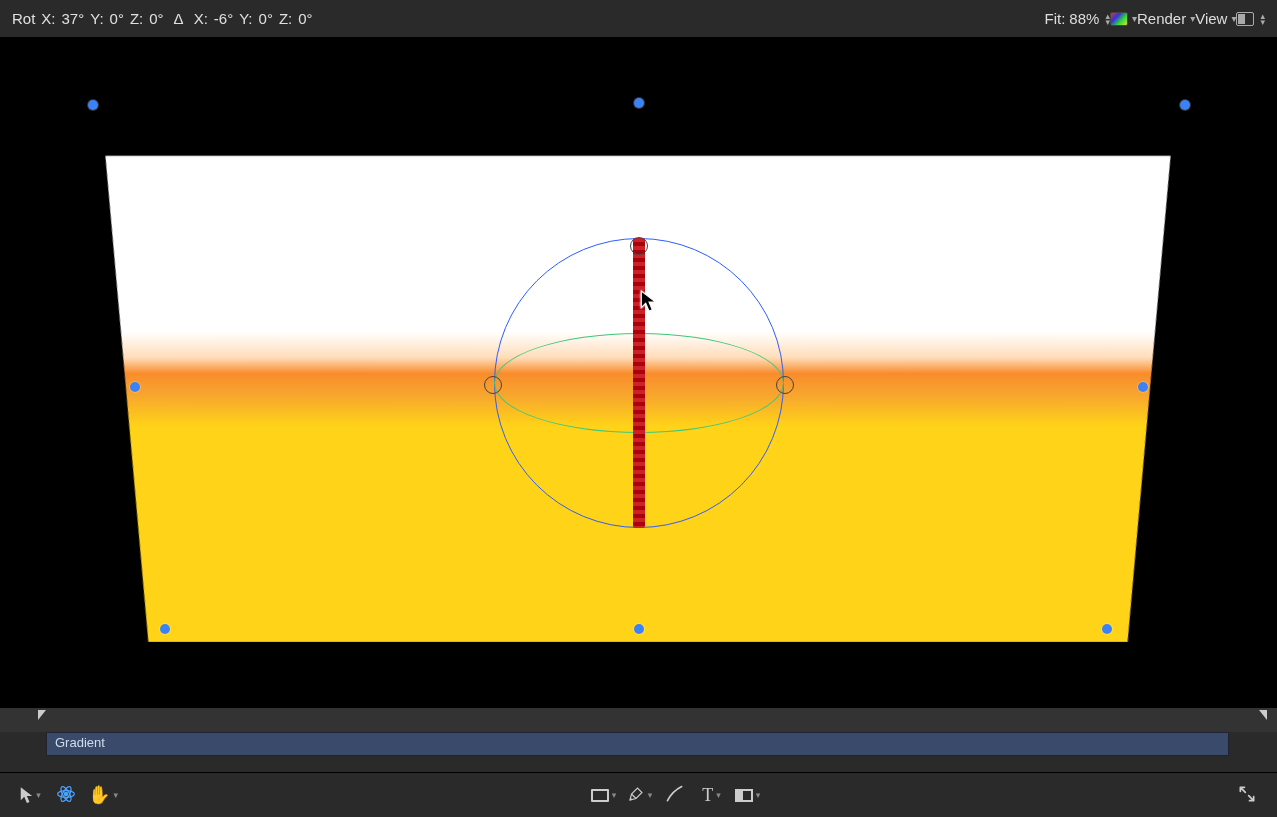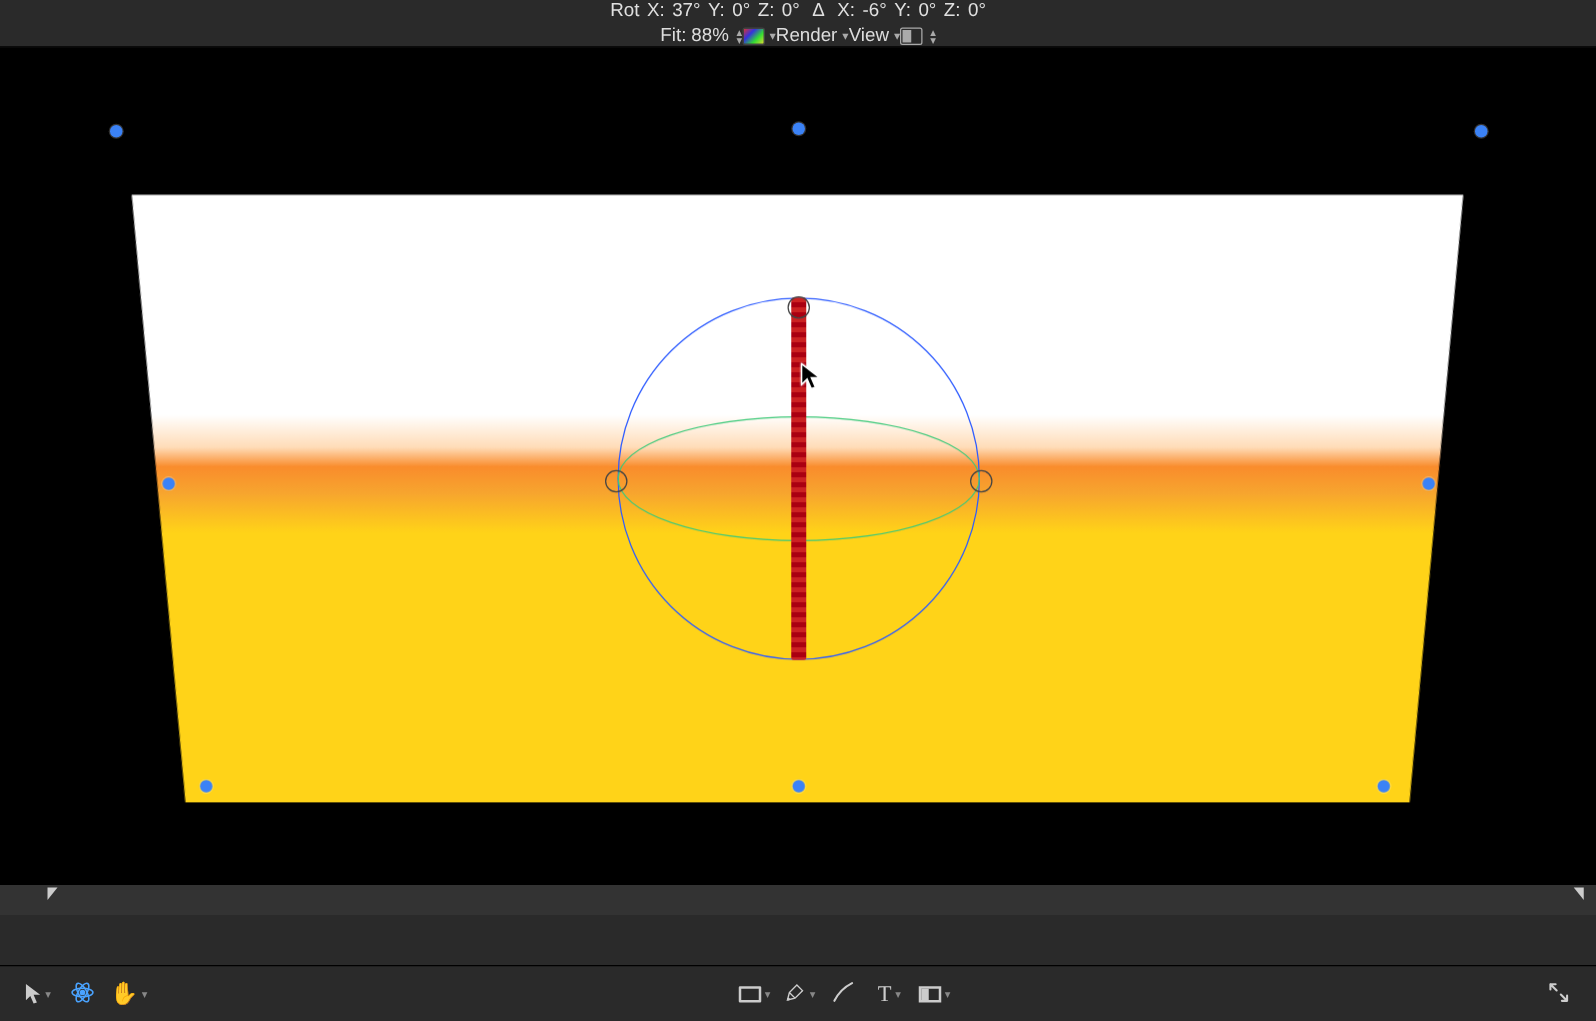--- a/index.html
+++ b/index.html
@@ -13,21 +13,20 @@
       font-size: 13px;
     }
     .top-bar {
       height: 38px;
       background: #2a2a2a;
       display: flex;
       align-items: center;
       padding: 0 12px;
       justify-content: space-between;
       border-bottom: 1px solid #000;
-      flex-direction: column;
     }
     .top-left {
       display: flex;
       gap: 6px;
       font-size: 15px;
       color: #e0e0e0;
     }
     .top-left .deg::after { content: "°"; }
     .top-right {
       display: flex;
@@ -235,20 +234,23 @@
         <path d="M1 1 L1 16 L5 12 L8 19 L11 18 L8 11 L14 11 Z" fill="#000" stroke="#fff" stroke-width="1"></path>
       </svg>
   </div>
 </div>
 
 <div class="timeline-area">
   <div class="time-ruler">
     <div class="marker-left"></div>
     <div class="marker-right"></div>
   </div>
+  <div class="clip-track">
+    <span>Gradient</span>
+  </div>
 </div>
 
 <div class="bottom-toolbar">
   <div class="tool-btn">
     <svg width="14" height="18" viewBox="0 0 16 20">
         <path d="M2 1 L2 16 L6 12 L9 19 L12 18 L9 11 L15 11 Z" fill="#ccc"></path>
       </svg>
     <span class="chev">▾</span>
   </div>
   <div class="tool-btn active">

